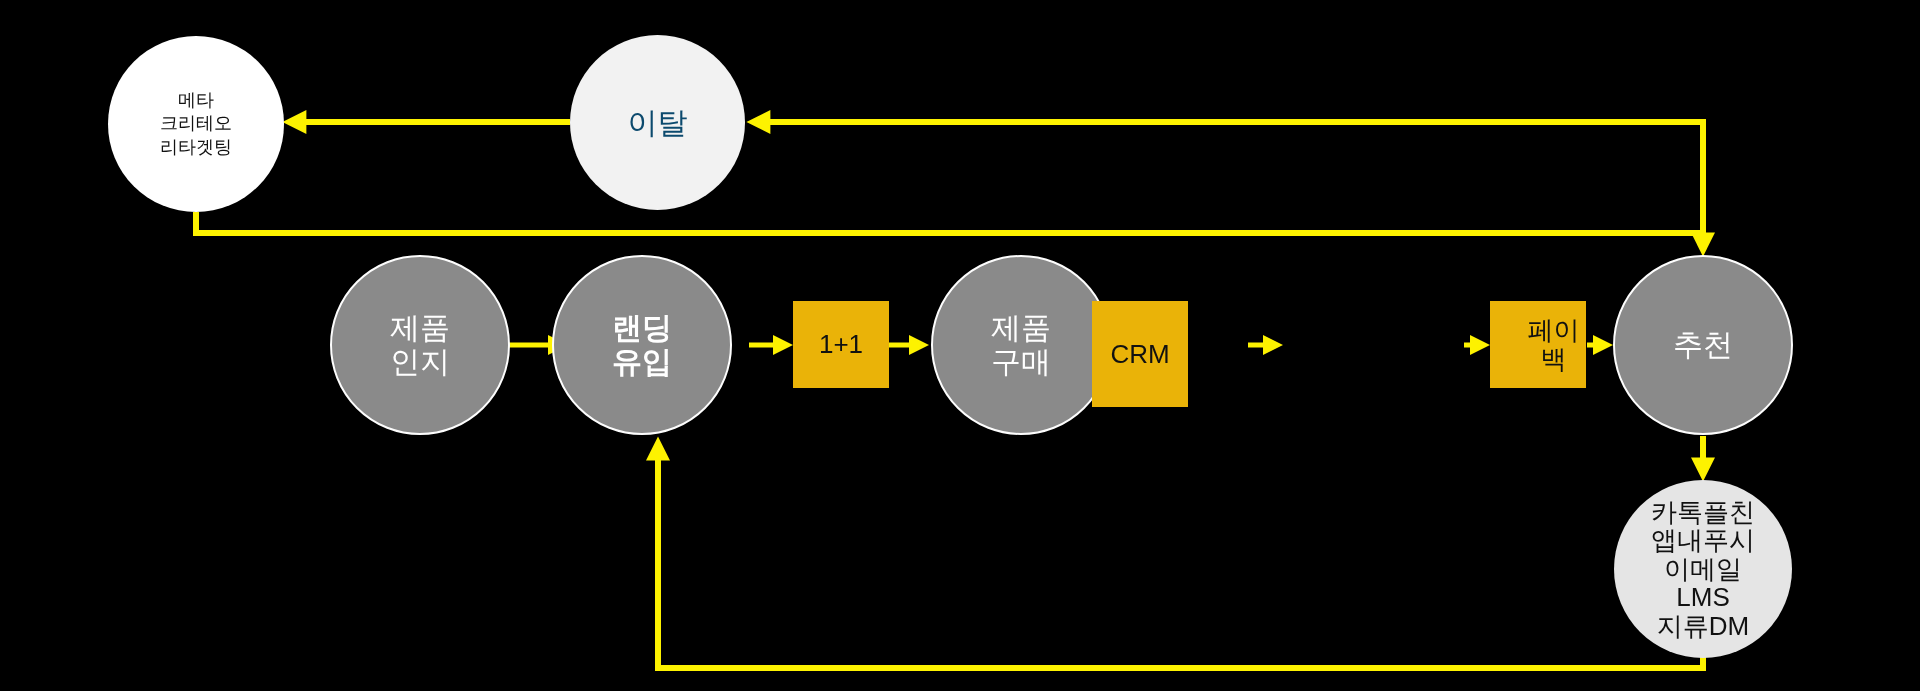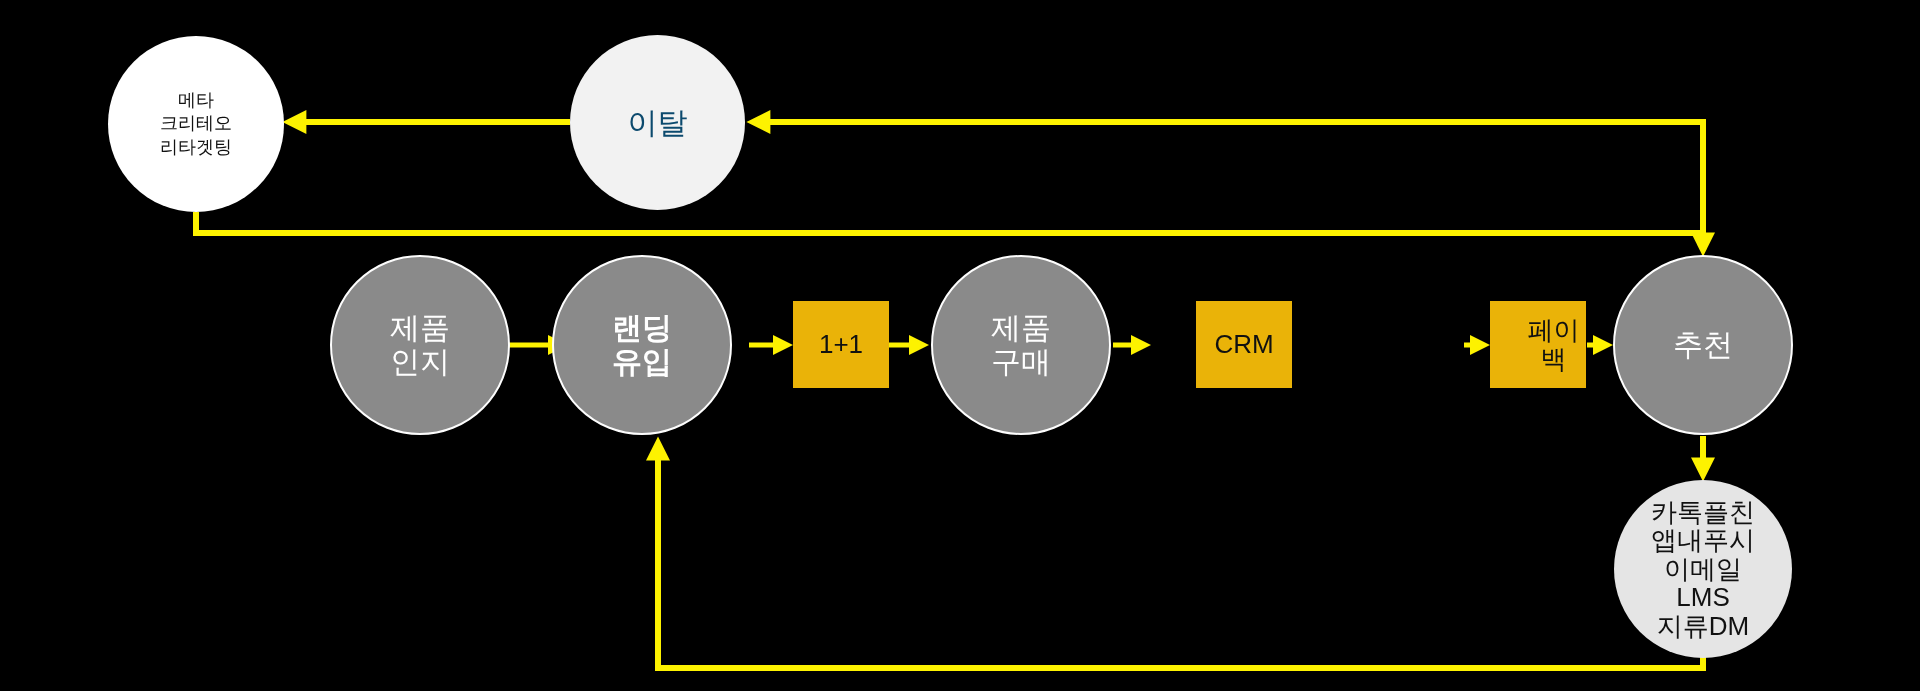--- a/index.html
+++ b/index.html
@@ -41,21 +41,21 @@
     font-size:26px;line-height:1.1;
   }
 
   
   .n-meta      {left:108px; top:36px;  width:176px; height:176px;}
   .n-churn     {left:570px; top:35px;  width:175px; height:175px;}
   .n-awareness {left:330px; top:255px; width:180px; height:180px;}
   .n-landing   {left:552px; top:255px; width:180px; height:180px;font-weight:bold;}
   .n-promo     {left:793px; top:301px; width:96px;  height:87px;}
   .n-purchase  {left:931px; top:255px; width:180px; height:180px;}
-  .n-crm       {left:1196px;top:301px; width:96px;  height:87px;}
+  .n-crm       {left:1092px;top:301px; width:96px;  height:106px;}
   .n-engage    {left:1283px;top:255px; width:180px; height:180px;}
   .n-payback   {left:1490px;top:301px; width:96px;  height:87px;padding-left:31px;}
   .n-referral  {left:1613px;top:255px; width:180px; height:180px;font-family:Liberation Serif, serif;}
   .n-channels  {left:1614px;top:480px; width:178px; height:178px;}
 </style>
 </head>
 <body>
 
 <div class="stage">
 

